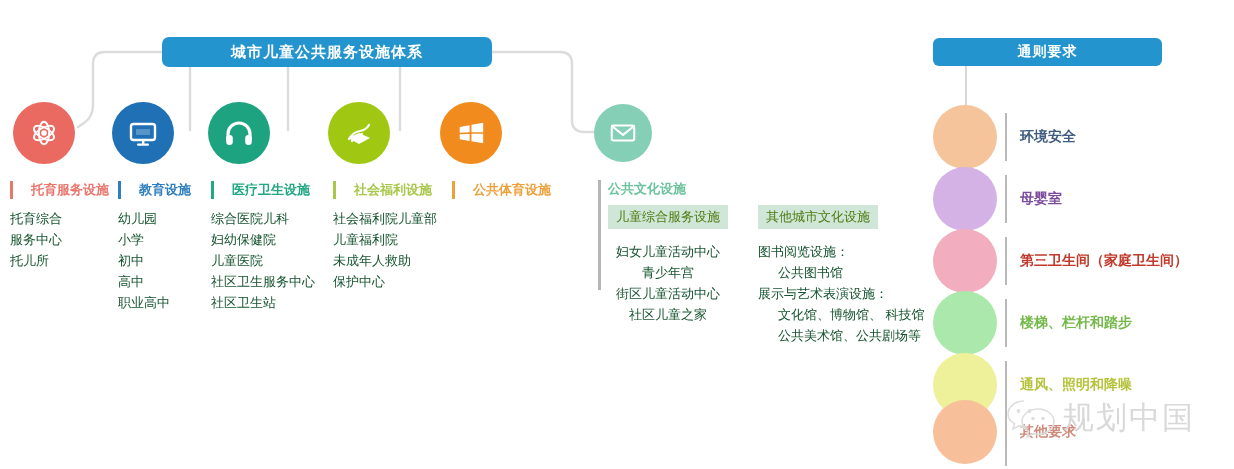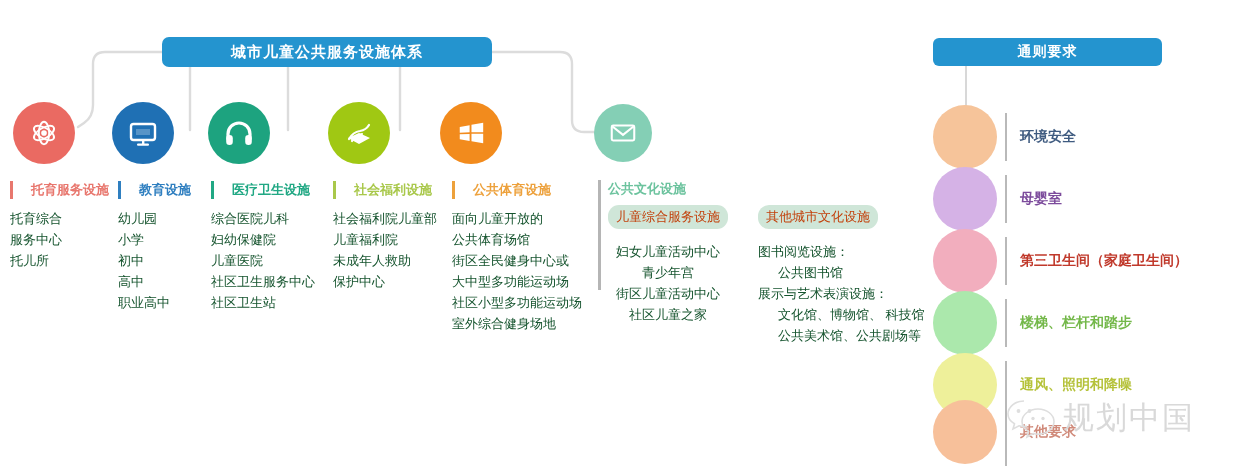--- a/index.html
+++ b/index.html
@@ -36,22 +36,22 @@
     display:inline-block;
     font-size:13px;font-weight:bold;line-height:18px;
     padding-left:18px;border-left:3px solid #ccc;
     white-space:nowrap;
   }
   .col-items{margin-top:9px;}
   .col-items div{
     font-size:13px;color:#14532d;line-height:21px;white-space:nowrap;
   }
   .sub-head{
-    display:inline-block;font-size:13px;color:#c2410c;
-    background:#cfe6d8;padding:3px 8px;white-space:nowrap;border-radius:11px;
+    display:inline-block;font-size:13px;color:#4d7c0f;
+    background:#cfe6d8;padding:3px 8px;white-space:nowrap;
   }
   .indent1{padding-left:20px;}
 
   
   #right-panel{position:absolute;left:920px;top:0;width:314px;height:469px;}
   .title-pill-right{
     position:absolute;left:13px;top:38px;width:229px;height:28px;
     background:#2494cf;border-radius:6px;
     display:flex;align-items:center;justify-content:center;
     color:#ffffff;font-size:14px;font-weight:bold;letter-spacing:1px;
@@ -179,28 +179,20 @@
       <div class="col-items">
         <div>社会福利院儿童部</div>
         <div>儿童福利院</div>
         <div>未成年人救助</div>
         <div>保护中心</div>
       </div>
     </div>
 
     <div class="col" style="left:452px;">
       <div class="col-head" style="border-left-color:#eda13c;color:#eda13c;">公共体育设施</div>
-      <div class="col-items">
-        <div>面向儿童开放的</div>
-        <div>公共体育场馆</div>
-        <div>街区全民健身中心或</div>
-        <div>大中型多功能运动场</div>
-        <div>社区小型多功能运动场</div>
-        <div>室外综合健身场地</div>
-      </div>
     </div>
 
     <div class="col" style="left:598px;top:170px;border-left:3px solid #b5b5b5;padding-left:7px;height:110px;">
       <div style="font-size:13px;font-weight:bold;color:#6cc39e;line-height:18px;">公共文化设施</div>
       <div style="margin-top:7px;display:flex;gap:30px;">
         <div>
           <div class="sub-head">儿童综合服务设施</div>
           <div class="col-items" style="margin-top:12px;text-align:center;">
             <div>妇女儿童活动中心</div>
             <div>青少年宫</div>

